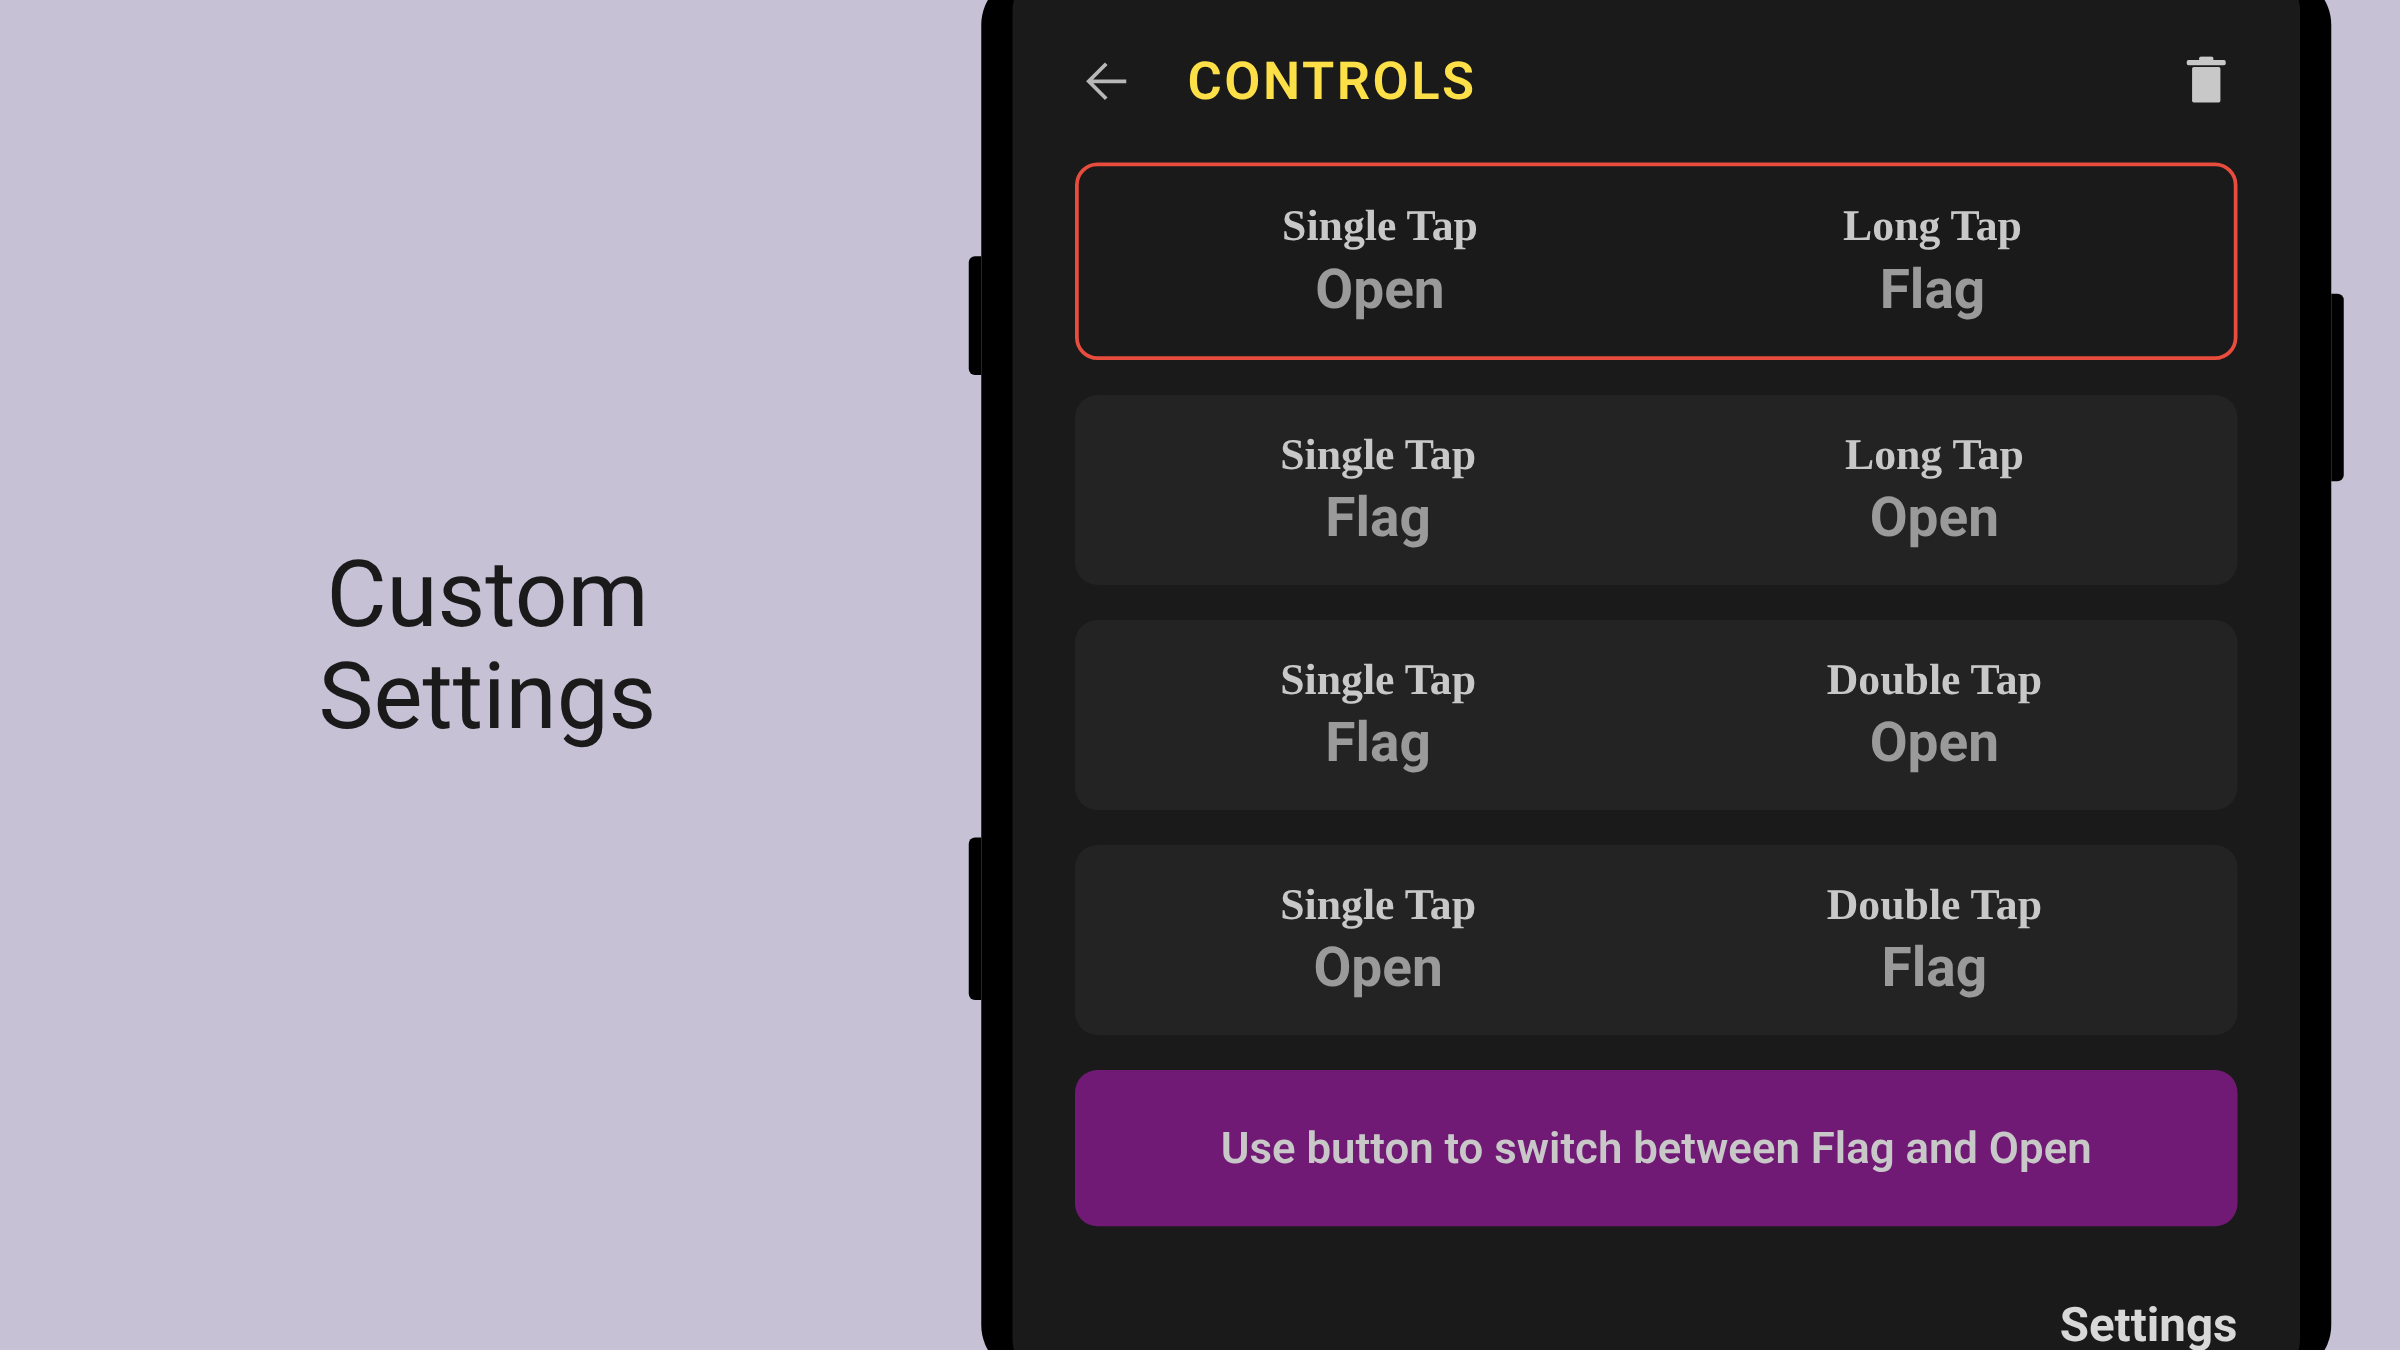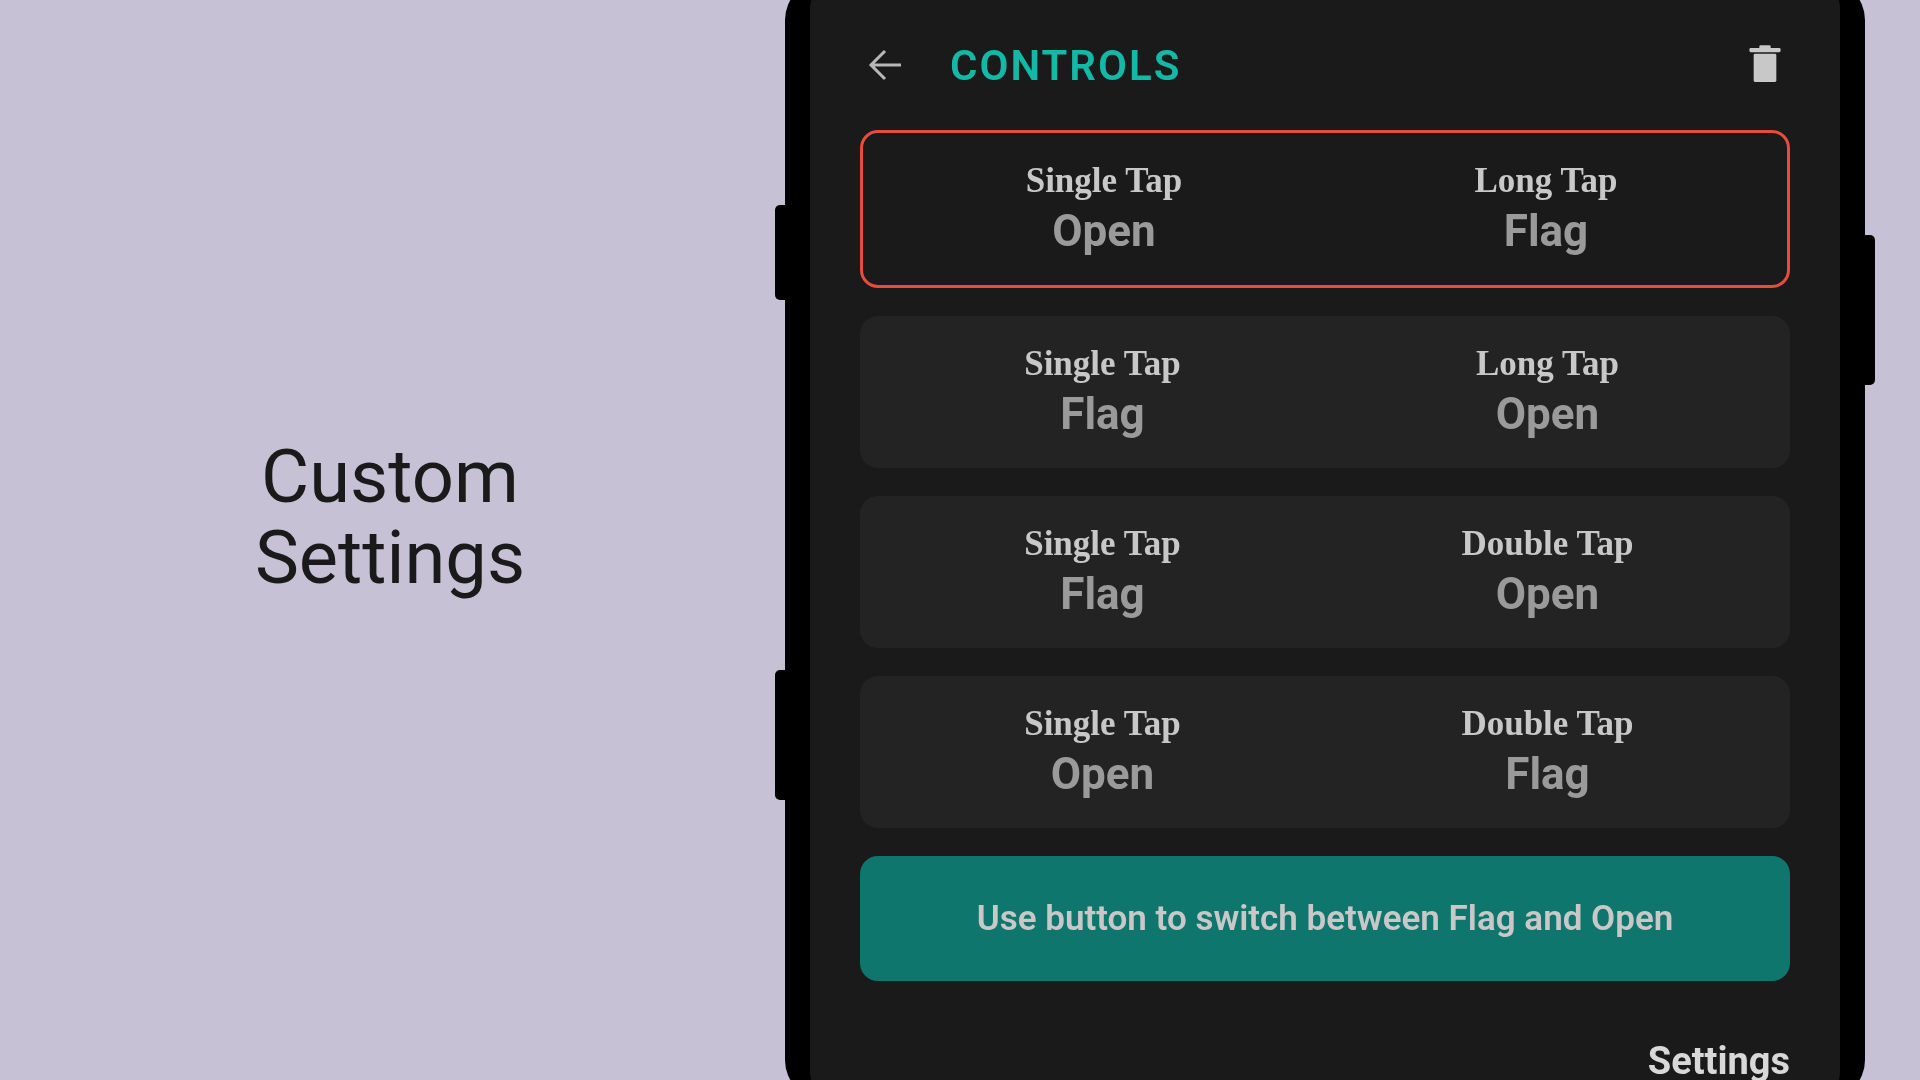--- a/index.html
+++ b/index.html
@@ -108,21 +108,21 @@
       width: 40px;
       height: 40px;
       stroke: #b8b8b8;
       stroke-width: 3;
       fill: none;
     }
     
     .header-title {
       font-size: 42px;
       font-weight: 600;
-      color: #14b8a6;
+      color: #fde047;
       letter-spacing: 2px;
       flex: 1;
     }
     
     .trash-button {
       width: 50px;
       height: 50px;
       display: flex;
       align-items: center;
       justify-content: center;
@@ -166,21 +166,21 @@
       font-family: Liberation Serif, serif;
     }
     
     .option-value {
       font-size: 44px;
       font-weight: 700;
       color: #9a9a9a;
     }
     
     .option-card-single {
-      background: #0f766e;
+      background: #701a75;
       border-radius: 18px;
       padding: 42px 20px;
       margin-bottom: 28px;
       text-align: center;
       cursor: pointer;
     }
     
     .option-single-text {
       font-size: 35px;
       font-weight: 600;

